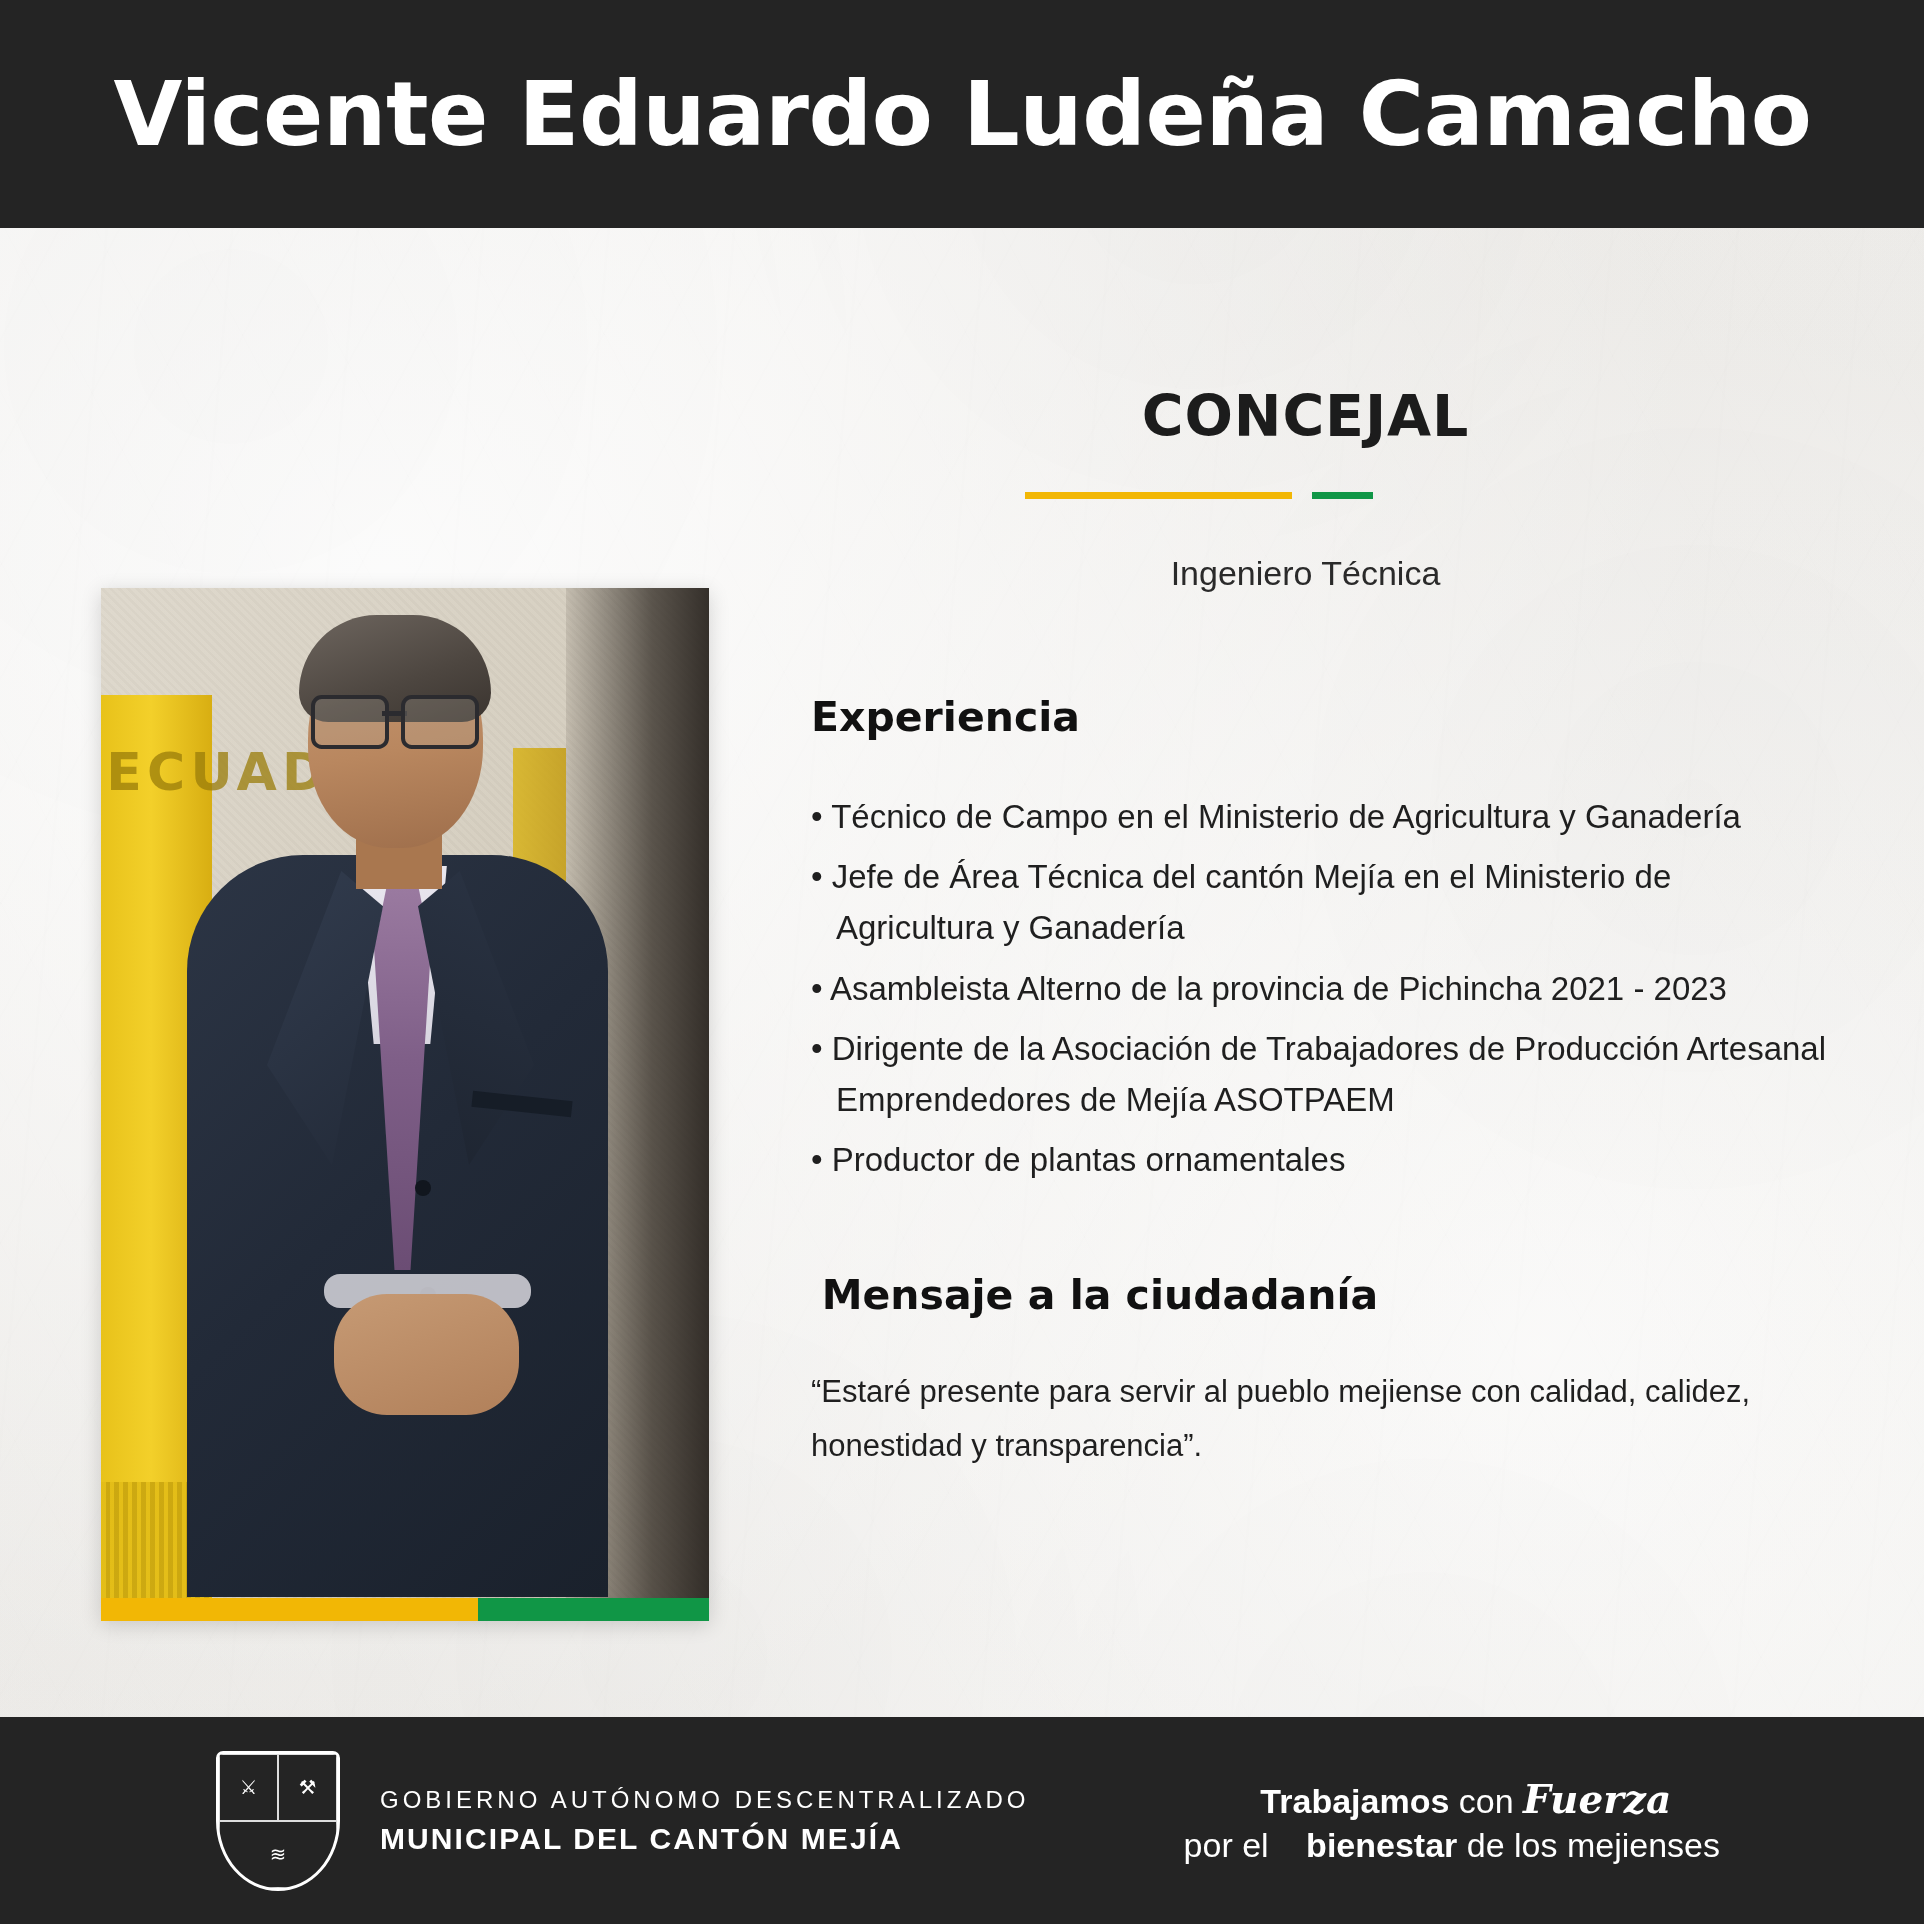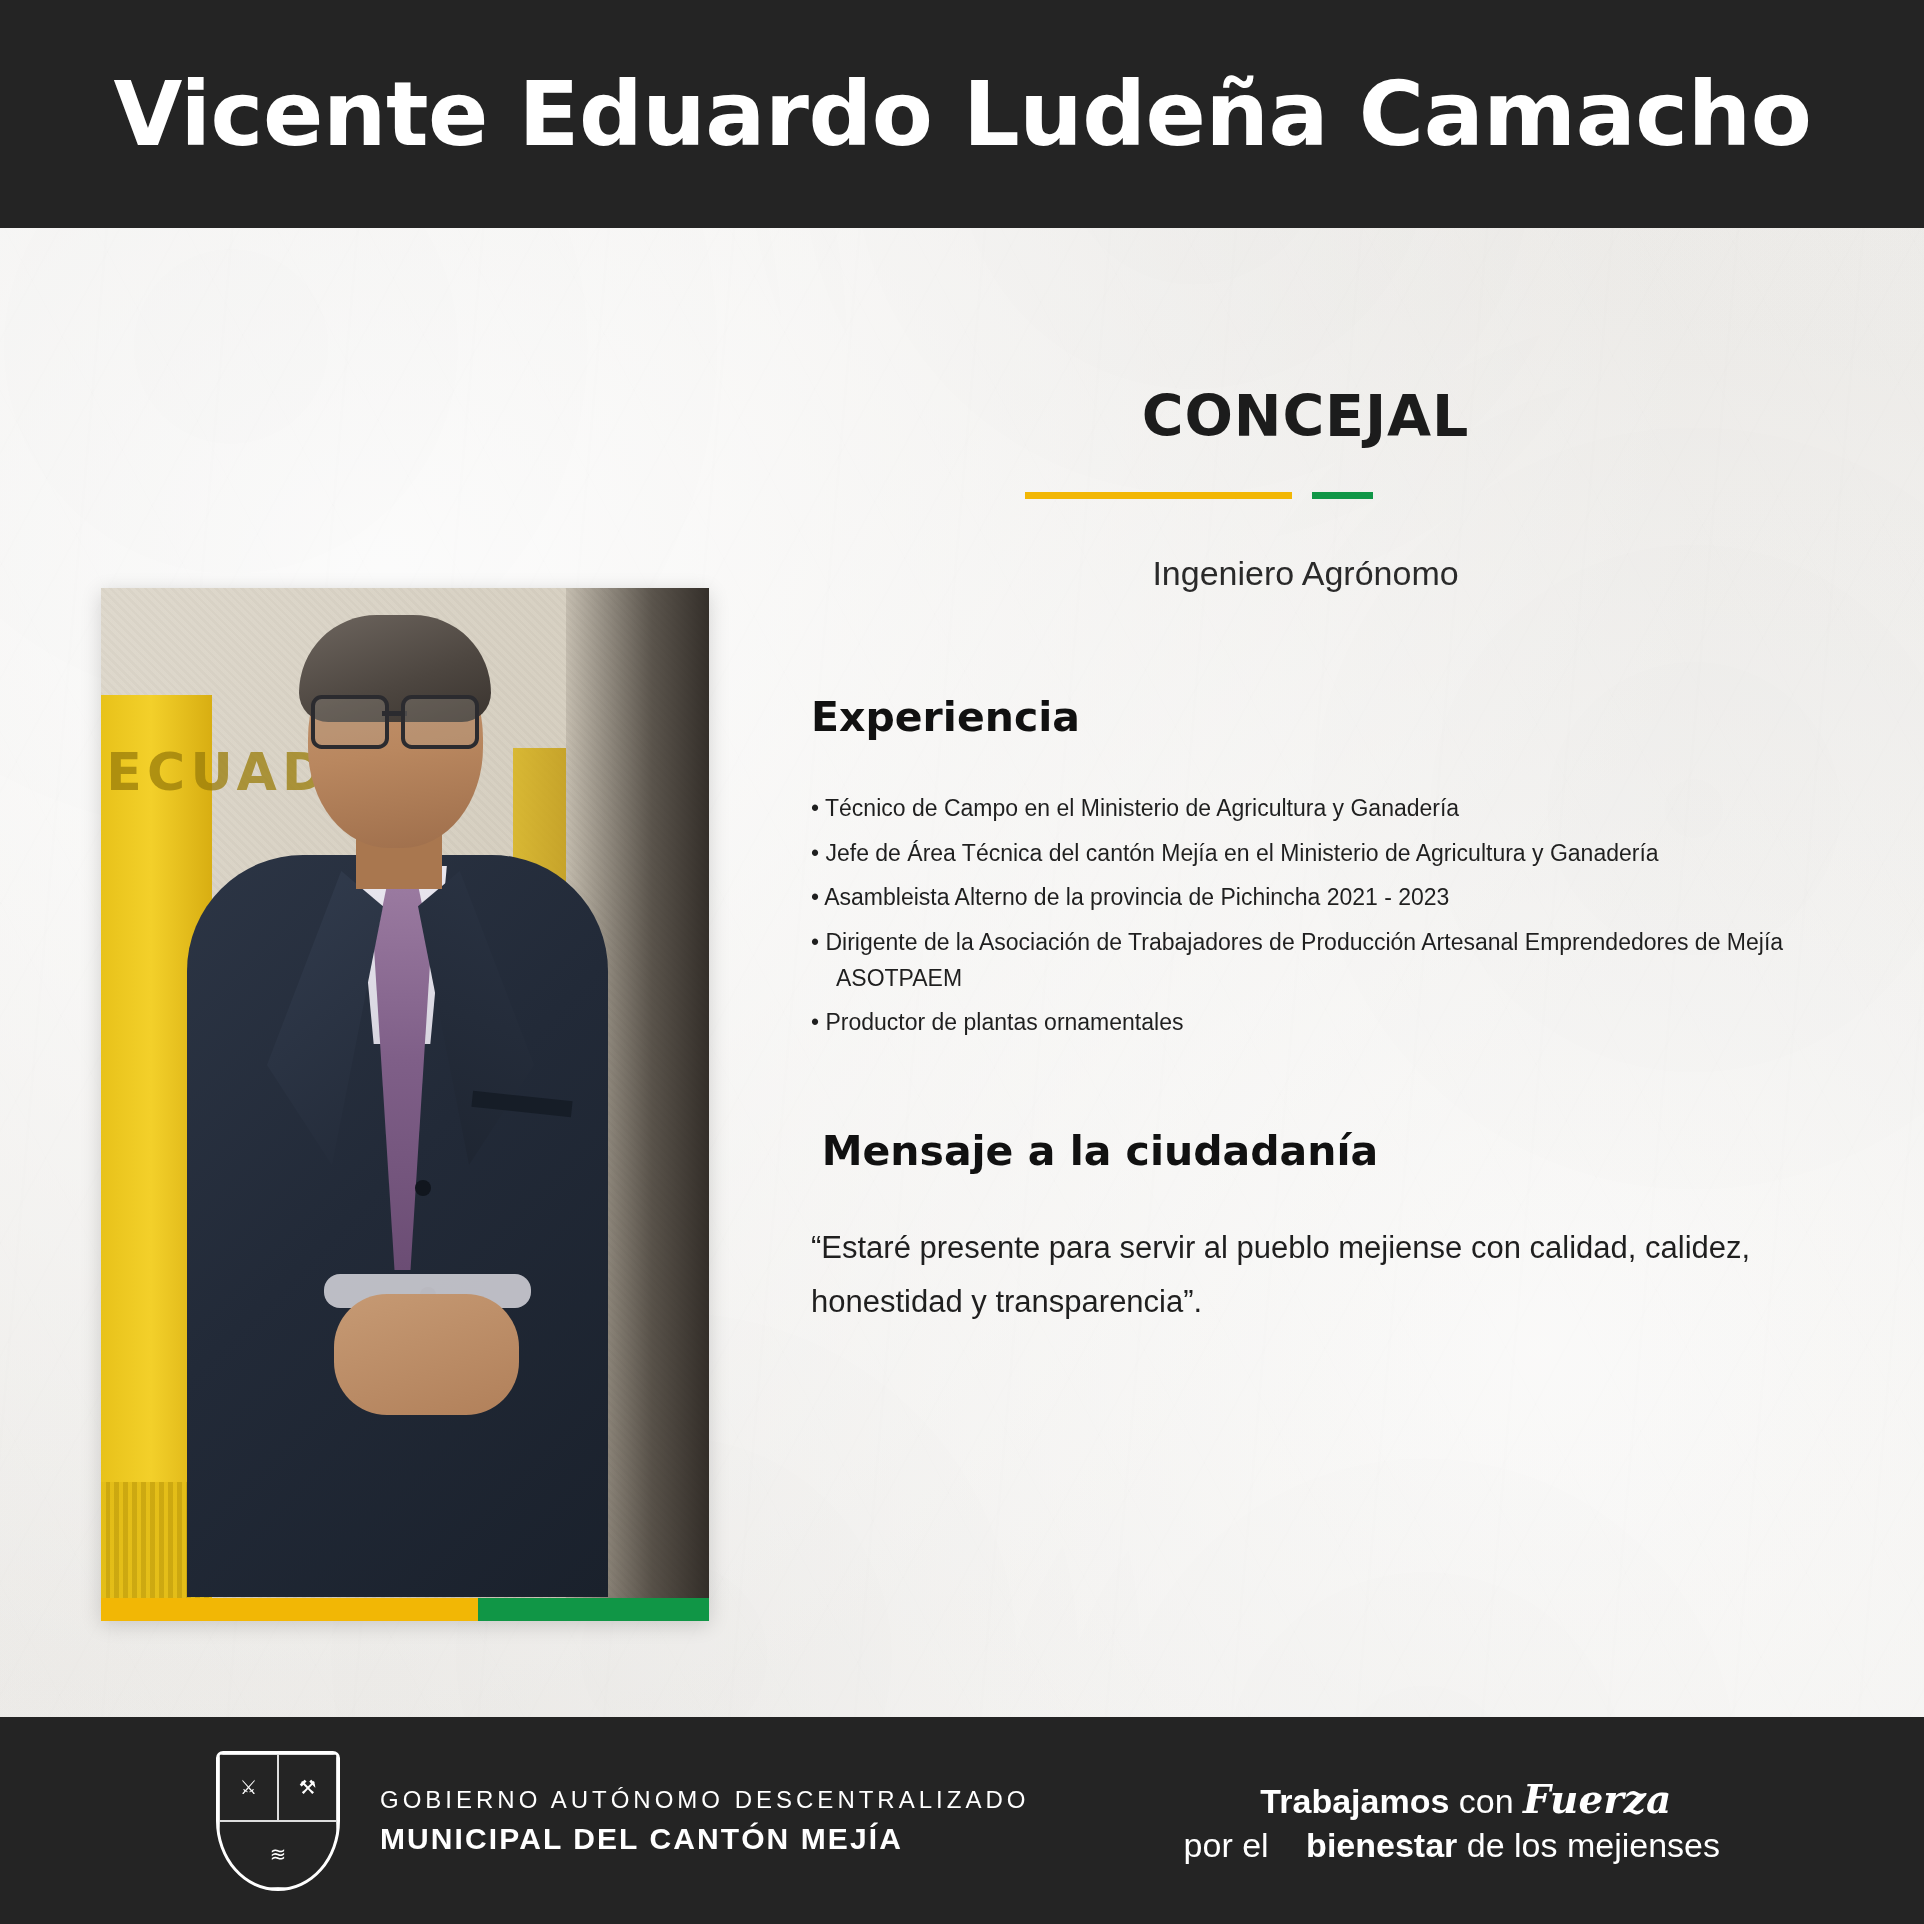--- a/index.html
+++ b/index.html
@@ -290,21 +290,21 @@
     color: #111;
     margin: 100px 0 0 0;
     font-family: "DejaVu Sans", "Liberation Sans", sans-serif;
   }
   .bullets {
     margin: 50px 0 0 0;
     padding: 0;
     list-style: none;
   }
   .bullets li {
-    font-size: 23px;
+    font-size: 33px;
     line-height: 1.55;
     color: #1f1f1f;
     margin-bottom: 9px;
     padding-left: 25px;
     text-indent: -25px;
   }
   .bullets li::before {
     content: "• ";
   }
   .msg-title {
@@ -444,21 +444,21 @@
   </div>
 
   <div class="right-col">
     <div class="role">CONCEJAL</div>
 
     <div class="divider">
       <div class="d-yellow"></div>
       <div class="d-green"></div>
     </div>
 
-    <div class="profession">Ingeniero Agrónomo</div>
+    <div class="profession">Ingeniero Técnica</div>
 
     <div class="section-title">Experiencia</div>
     <ul class="bullets">
       <li>Técnico de Campo en el Ministerio de Agricultura y Ganadería</li>
       <li>Jefe de Área Técnica del cantón Mejía en el Ministerio de Agricultura y Ganadería</li>
       <li>Asambleista Alterno de la provincia de Pichincha 2021 - 2023</li>
       <li>Dirigente de la Asociación  de Trabajadores  de Producción Artesanal Emprendedores de Mejía ASOTPAEM</li>
       <li>Productor de plantas ornamentales</li>
     </ul>
 

